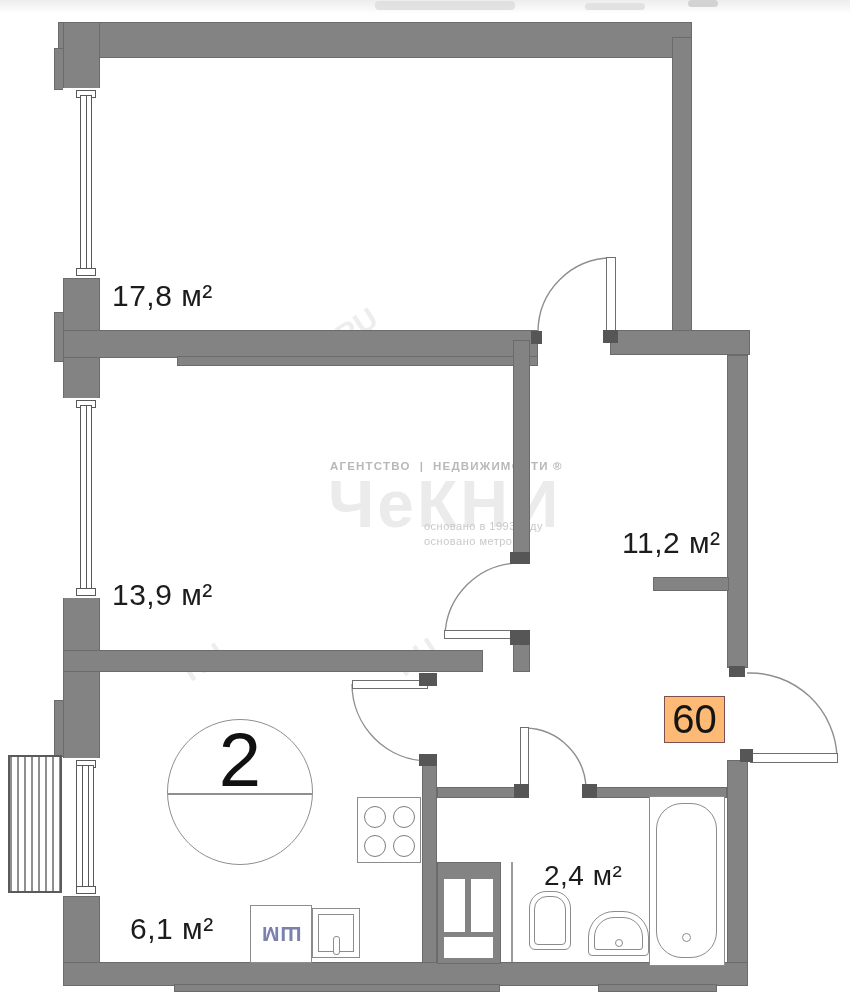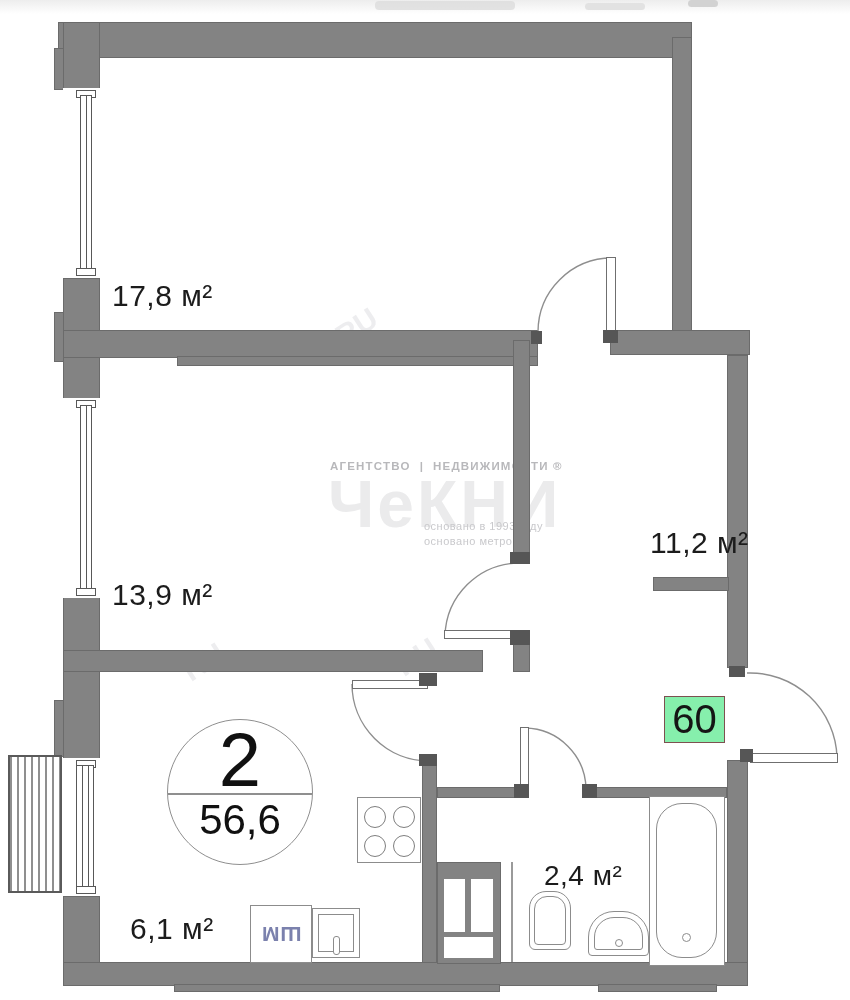--- a/index.html
+++ b/index.html
@@ -22,21 +22,21 @@
   .burner{position:absolute;width:22px;height:22px;border:1.5px solid #7e7e7e;border-radius:50%;box-sizing:border-box;}
   
   .lbl{position:absolute;font-size:30px;font-weight:500;color:#1c1c1c;white-space:nowrap;letter-spacing:0.5px;}
   .circle{position:absolute;left:167px;top:719px;width:146px;height:146px;border:1.5px solid #8f8f8f;
           border-radius:50%;background:#fff;box-sizing:border-box;}
   .circle .top{position:absolute;left:0;right:0;top:0;height:74px;display:flex;align-items:flex-end;justify-content:center;}
   .circle .num{font-size:76px;line-height:0.88;font-weight:500;color:#111;}
   .circle .mid{position:absolute;left:0;right:0;top:73px;height:1.5px;background:#8f8f8f;}
   .circle .bot{position:absolute;left:0;right:0;top:76px;text-align:center;font-size:42px;font-weight:400;color:#111;}
   .numbox{position:absolute;left:664px;top:696px;width:61px;height:47px;border:1.5px solid #7d5050;
-          background:#86efac;box-sizing:border-box;display:flex;align-items:center;justify-content:center;
+          background:#fdba74;box-sizing:border-box;display:flex;align-items:center;justify-content:center;
           font-size:40px;font-weight:500;color:#151515;}
   .wmbox{position:absolute;left:250px;top:905px;width:62px;height:58px;border:1px solid #8c8c8c;background:#fff;
          box-sizing:border-box;display:flex;align-items:center;justify-content:center;}
   .wmtext{transform:rotate(180deg);color:#7b81ad;font-size:21px;font-weight:bold;letter-spacing:1px;}
   .hatch{position:absolute;left:8px;top:755px;width:54px;height:138px;border:2px solid #5a5a5a;box-sizing:border-box;
          background:repeating-linear-gradient(90deg,#8f8f8f 0 2px,#ffffff 2px 7px);}
   .thin{position:absolute;background:#9a9a9a;}
   
   .wm-line{position:absolute;left:330px;top:460px;display:flex;gap:9px;font-size:11.5px;letter-spacing:1.2px;
            color:#b8b8bb;font-weight:bold;}
@@ -178,29 +178,28 @@
     <div class="fxi" style="left:5px;top:5px;width:36px;height:38px;"></div>
     <div class="fxi" style="left:20px;top:27px;width:7px;height:19px;border-radius:3px;"></div>
   </div>
 
   <div class="wmbox">
     <span class="wmtext">ШМ</span>
   </div>
 
   <div class="lbl" style="left:112px;top:279px;">17,8 м²</div>
   <div class="lbl" style="left:112px;top:578px;">13,9 м²</div>
-  <div class="lbl" style="left:622px;top:526px;margin-left:28px;">11,2 м²</div>
+  <div class="lbl" style="left:622px;top:526px;">11,2 м²</div>
   <div class="lbl" style="left:130px;top:912px;">6,1 м²</div>
   <div class="lbl" style="left:544px;top:860px;font-size:28px;">2,4 м²</div>
 
   <div class="circle">
     <div class="top">
       <span class="num">2</span>
     </div>
     <div class="mid"></div>
-    <div class="bot">56,6</div>
   </div>
 
   <div class="numbox">
     <span>60</span>
   </div>
 
 </div>
 
 </body></html>

